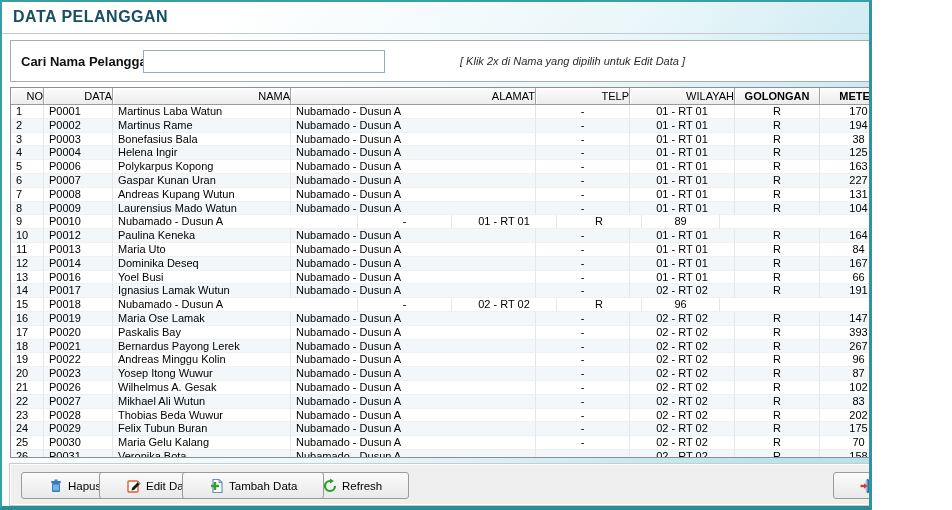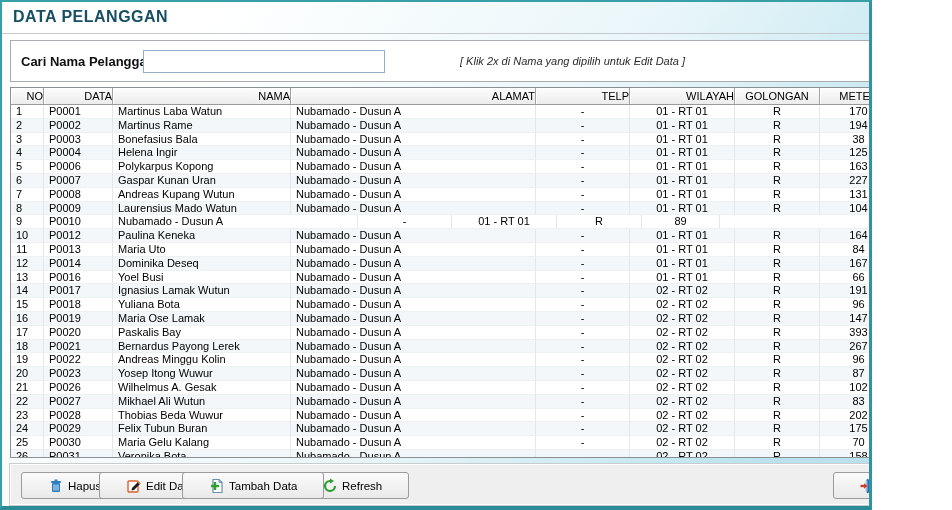--- a/index.html
+++ b/index.html
@@ -47,21 +47,21 @@
     background:#ffffff; border:1px solid #8a8f94; overflow:hidden;
   }
   .grid-header { display:flex; height:17px; }
   .hcell {
     background:linear-gradient(#fdfdfd,#ececec);
     border-right:1px solid #a2a2a2; border-bottom:1px solid #9a9a9a;
     box-shadow:inset 1px 1px 0 #ffffff;
     font-size:11px; color:#000; line-height:16px; padding-left:5px;
     overflow:hidden; white-space:nowrap; flex-shrink:0;text-align:right;
   }
-  .hcell.center { text-align:center; padding-left:0; }
+  .hcell.center { text-align:center; padding-left:0;font-weight:bold; }
   .grid-body { position:absolute; left:0; top:17px; right:16px; bottom:0; overflow:hidden; }
   .trow { display:flex; height:13.8px; background:#ffffff; }
   .trow.alt { background:#f3f7f9; }
   .tcell {
     font-size:11px; color:#000; line-height:13.5px; padding-left:5px;
     border-right:1px solid #e4e7e9; border-bottom:1px solid #eef1f2;
     overflow:hidden; white-space:nowrap; flex-shrink:0;
   }
   .tcell.center { text-align:center; padding-left:0; }
   .c0{width:33px;} .c1{width:69px;} .c2{width:178px;} .c3{width:245px;}
@@ -296,21 +296,20 @@
       <div class="tcell c4 center">-</div>
       <div class="tcell c5 center">02 - RT 02</div>
       <div class="tcell c6 center">R</div>
       <div class="tcell c7 center">191</div>
       <div class="tcell c8"></div>
     </div>
 
     <div class="trow">
       <div class="tcell c0">15</div>
       <div class="tcell c1">P0018</div>
-      <div class="tcell c2">Yuliana Bota</div>
       <div class="tcell c3">Nubamado - Dusun A</div>
       <div class="tcell c4 center">-</div>
       <div class="tcell c5 center">02 - RT 02</div>
       <div class="tcell c6 center">R</div>
       <div class="tcell c7 center">96</div>
       <div class="tcell c8"></div>
     </div>
 
     <div class="trow alt">
       <div class="tcell c0">16</div>

